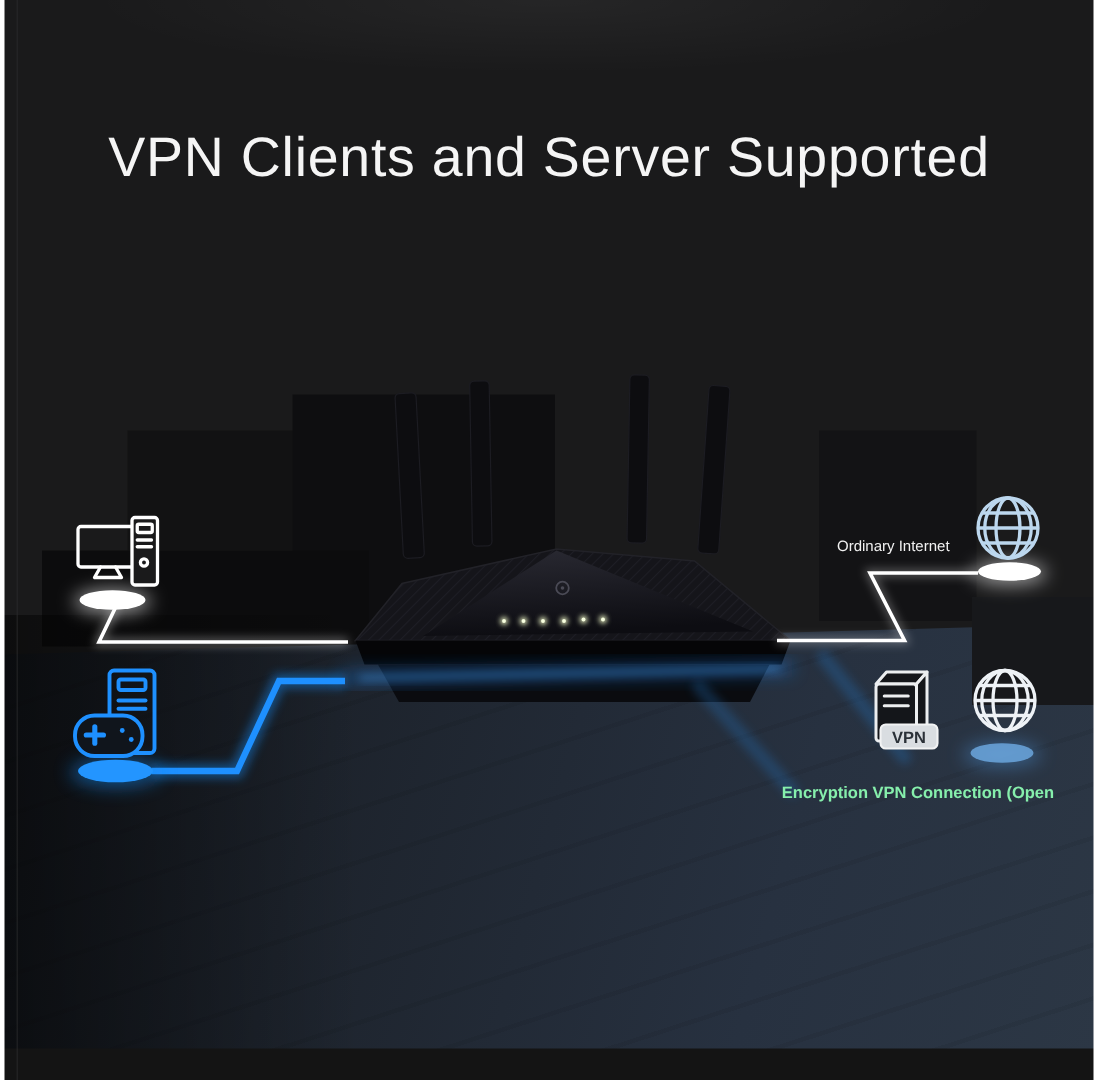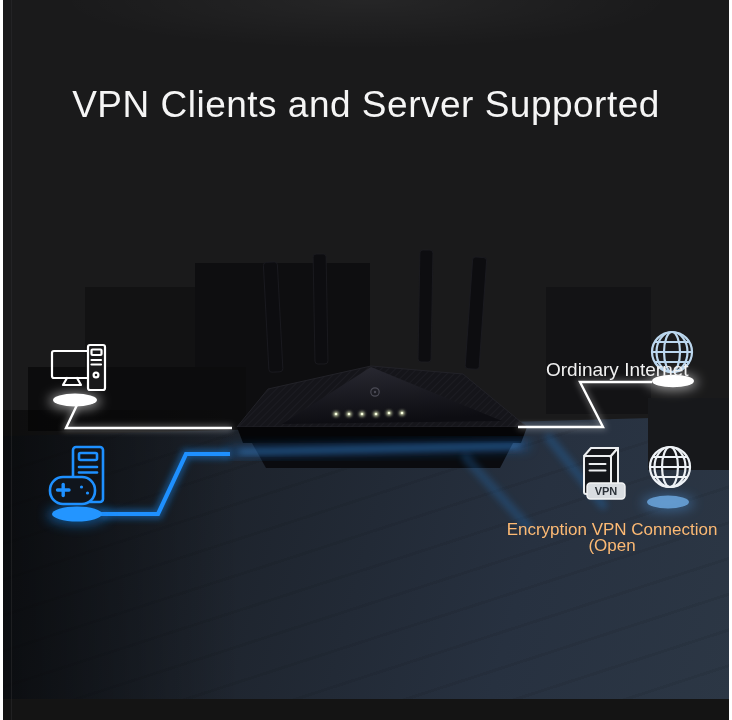--- a/index.html
+++ b/index.html
@@ -30,23 +30,23 @@
     clip-path:polygon(0 9%, 100% 2%, 100% 100%, 0 100%);
     background:repeating-linear-gradient(-18deg, rgba(0,0,0,0.12) 0 3px, rgba(0,0,0,0) 3px 34px);
     opacity:.5;}
   .floor-shade-left{left:0;top:410px;width:300px;height:292px;
     background:linear-gradient(90deg, rgba(0,0,0,0.5), rgba(0,0,0,0) 80%);}
   .bottom-bar{left:0;top:699px;width:732px;height:21px;background:#141414;}
   
   .title{left:0;top:84px;width:732px;text-align:center;color:#f5f5f5;
     font-size:37px;font-weight:400;letter-spacing:.5px;}
   
-  .label-ordinary{left:546px;top:359px;color:#f1f1f1;font-size:19px;white-space:nowrap;}
-  .caption{left:498px;top:522px;width:228px;text-align:center;color:#fdba74;
-    font-size:17px;line-height:15.5px;font-weight:400;}
+  .label-ordinary{left:558px;top:359px;color:#f1f1f1;font-size:10px;white-space:nowrap;}
+  .caption{left:498px;top:522px;width:228px;text-align:center;color:#86efac;
+    font-size:11px;line-height:15.5px;font-weight:700;}
   .scene{left:0;top:0;}
 </style>
 </head>
 <body>
 
 <div class="canvas">
 
   <div class="abs ceiling-glow"></div>
   <div class="abs monitor-sil"></div>
   <div class="abs cabinet-center"></div>

